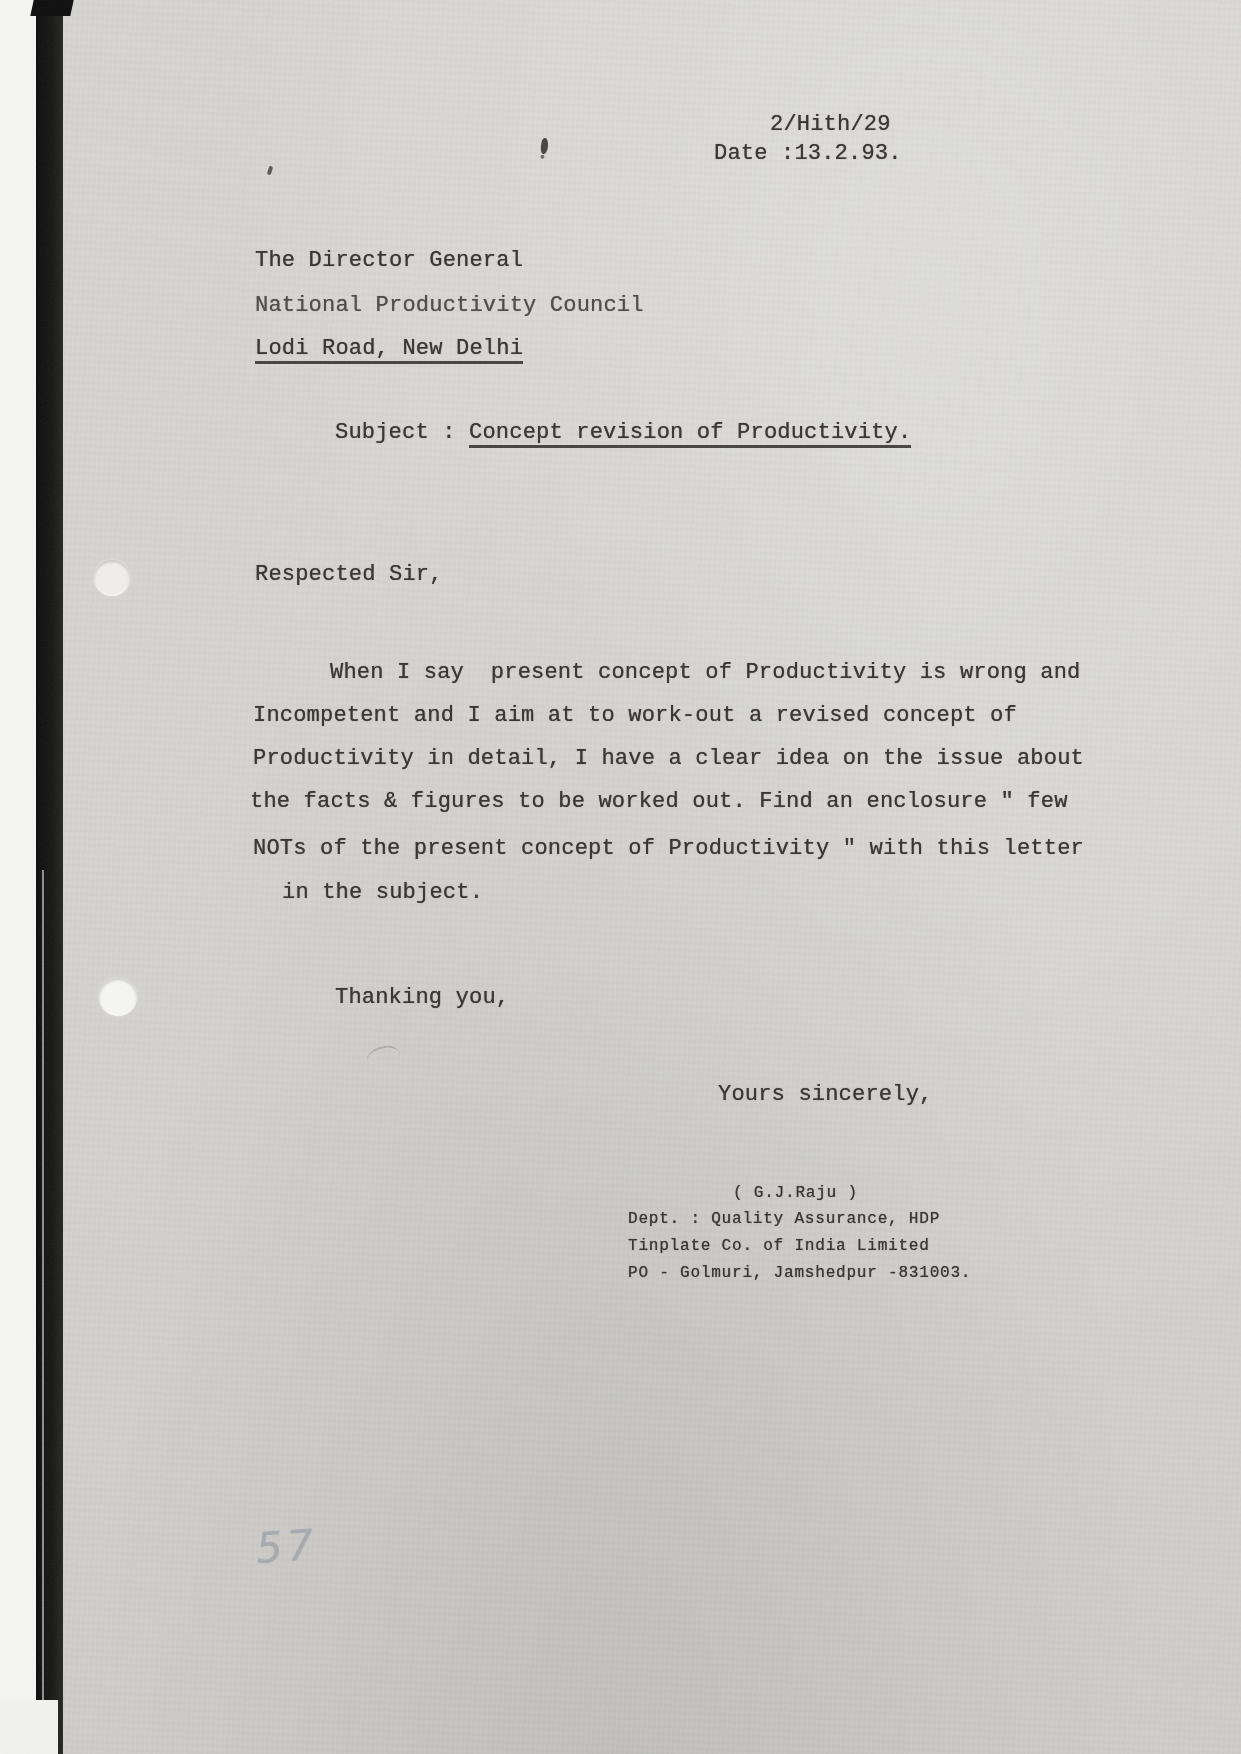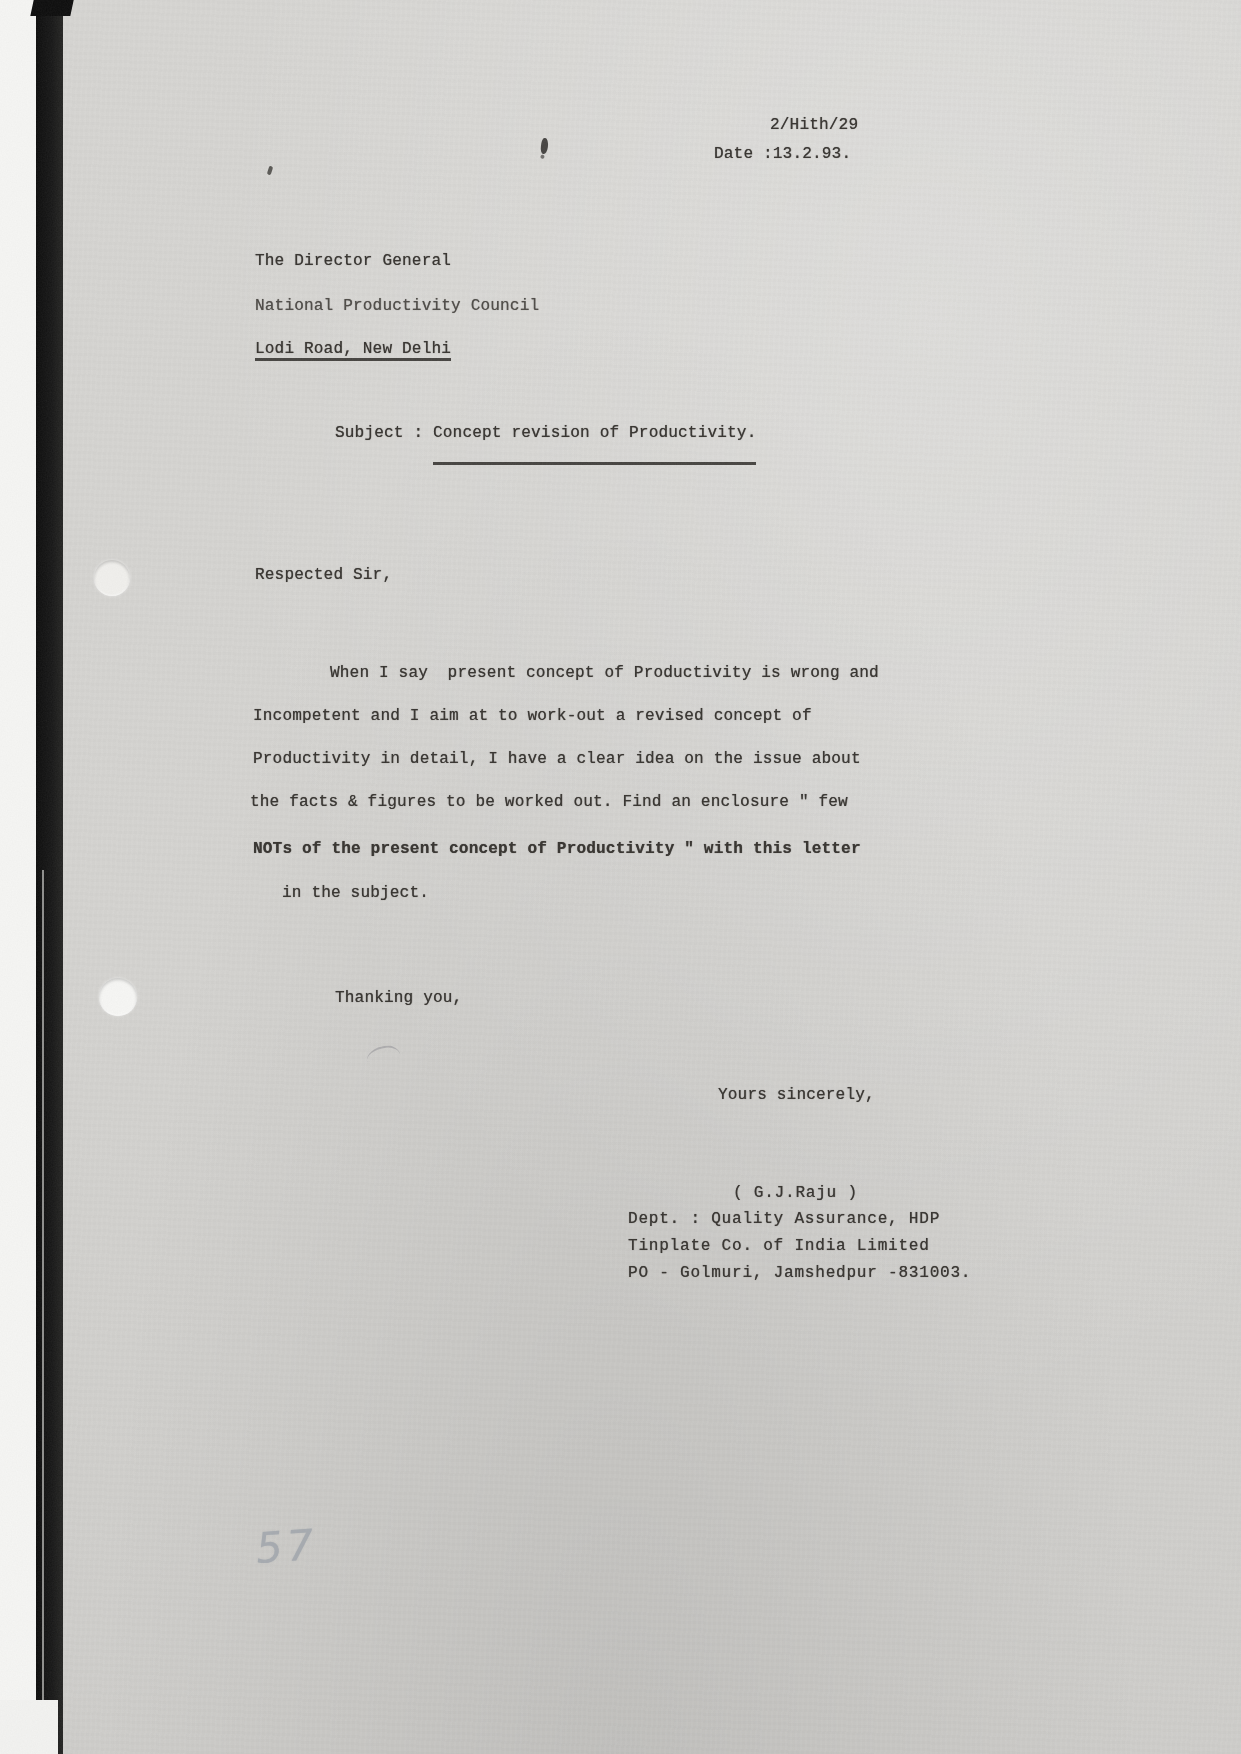--- a/index.html
+++ b/index.html
@@ -29,27 +29,27 @@
   .scan-edge::before{content:"";position:absolute;left:-4px;top:0;width:40px;height:16px;background:#0b0b0b;transform:skewX(-12deg);}
   .scan-edge::after{content:"";position:absolute;left:6px;top:870px;width:2px;height:880px;background:rgba(245,245,243,0.55);}
   .corner-patch{position:absolute;left:0;top:1700px;width:58px;height:54px;background:#f3f3f1;}
   
   .hole{position:absolute;border-radius:50%;background:#f1f0ed;
     box-shadow:inset 0 2px 3px rgba(0,0,0,0.18), inset 0 -1px 2px rgba(255,255,255,0.7), 0 0 3px rgba(255,255,255,0.5);}
   .hole1{left:94px;top:560px;width:36px;height:36px;}
   .hole2{left:99px;top:978px;width:38px;height:38px;background:#f7f7f5;}
   
   .tw{
-    position:absolute;white-space:pre;color:#35322e;font-size:16px;line-height:26px;
+    position:absolute;white-space:pre;color:#35322e;font-size:22px;line-height:26px;
     text-shadow:0 0 1px rgba(53,50,46,0.6), 0.3px 0.3px 0.5px rgba(53,50,46,0.35);
     letter-spacing:0.2px;
   }
   .tw.small{font-size:16px;letter-spacing:0.8px;}
   .underlined{border-bottom:3px solid rgba(48,45,42,0.88);padding-bottom:0;}
-  .subject-underline{border-bottom:3px solid rgba(48,45,42,0.88);padding-bottom:20px;}
+  .subject-underline{border-bottom:3px solid rgba(48,45,42,0.88);padding-bottom:0;}
   .faded{opacity:0.85;}
   
   .pencil{
     position:absolute;left:256px;top:1522px;font-family:"DejaVu Sans",sans-serif;
     font-size:42px;font-style:italic;color:#9aa0a8;opacity:0.75;transform:rotate(-4deg);
     letter-spacing:4px;text-shadow:0 0 1.5px rgba(150,156,164,0.6);
   }
   
   .ink-speck{position:absolute;left:541px;top:138px;width:7px;height:16px;background:#2c2a28;
     border-radius:40% 60% 50% 50%;transform:rotate(8deg);opacity:0.85;}
@@ -82,21 +82,21 @@
   <div class="tw" style="left:255px;top:336px;"><span class="underlined">Lodi Road, New Delhi</span></div>
 
   <div class="tw" style="left:335px;top:420px;"><span>Subject : </span><span class="subject-underline">Concept revision of Productivity.</span></div>
 
   <div class="tw" style="left:255px;top:562px;">Respected Sir,</div>
 
   <div class="tw" style="left:330px;top:660px;">When I say  present concept of Productivity is wrong and</div>
   <div class="tw" style="left:253px;top:746px;">Productivity in detail, I have a clear idea on the issue about</div>
   <div class="tw" style="left:253px;top:703px;">Incompetent and I aim at to work-out a revised concept of</div>
   <div class="tw" style="left:250px;top:789px;">the facts &amp; figures to be worked out. Find an enclosure " few</div>
-  <div class="tw" style="left:253px;top:836px;font-weight:bold;">NOTs of the present concept of Productivity " with this letter</div>
+  <div class="tw" style="left:253px;top:836px;">NOTs of the present concept of Productivity " with this letter</div>
   <div class="tw" style="left:253px;top:880px;margin-left:29px;">in the subject.</div>
 
   <div class="tw" style="left:335px;top:985px;text-align:right;">Thanking you,</div>
   <div class="tw" style="left:718px;top:1082px;">Yours sincerely,</div>
 
   <div class="tw small" style="left:733px;top:1180px;">( G.J.Raju )</div>
   <div class="tw small" style="left:628px;top:1206px;">Dept. : Quality Assurance, HDP</div>
   <div class="tw small" style="left:628px;top:1233px;">Tinplate Co. of India Limited</div>
   <div class="tw small" style="left:628px;top:1260px;">PO - Golmuri, Jamshedpur -831003.</div>
 

